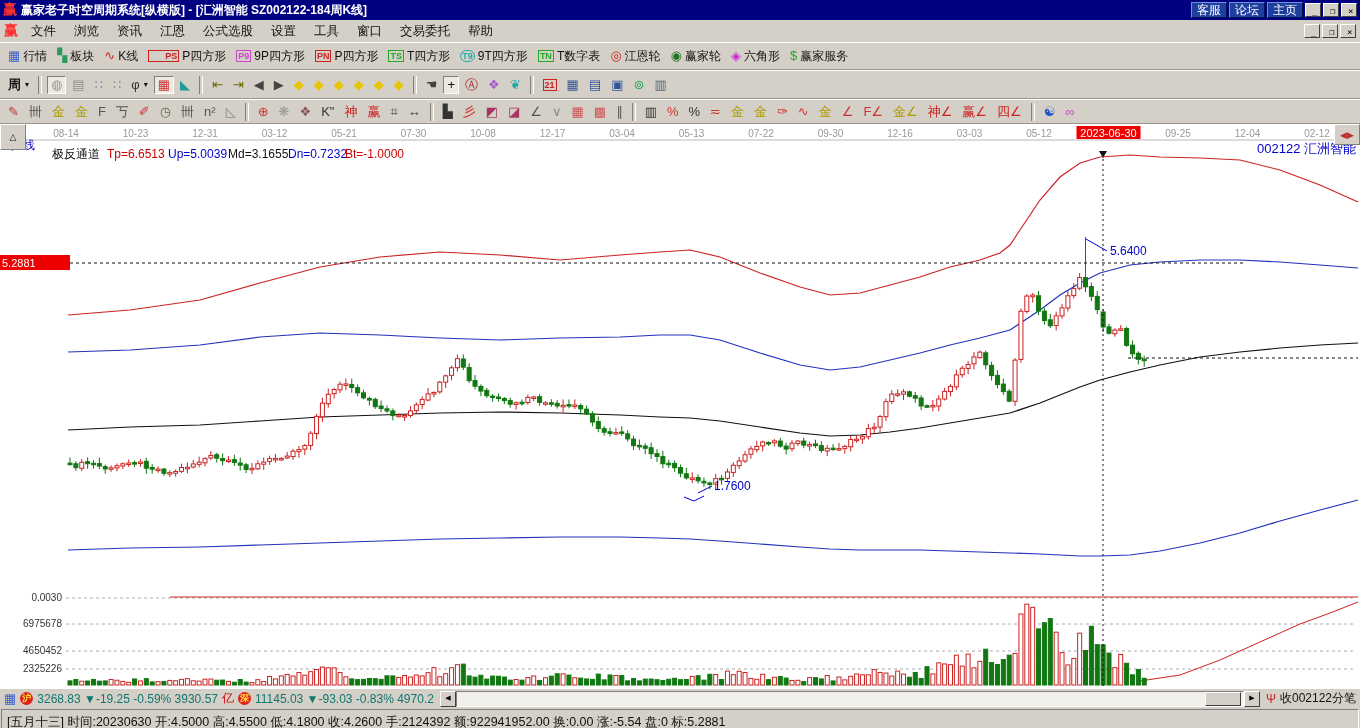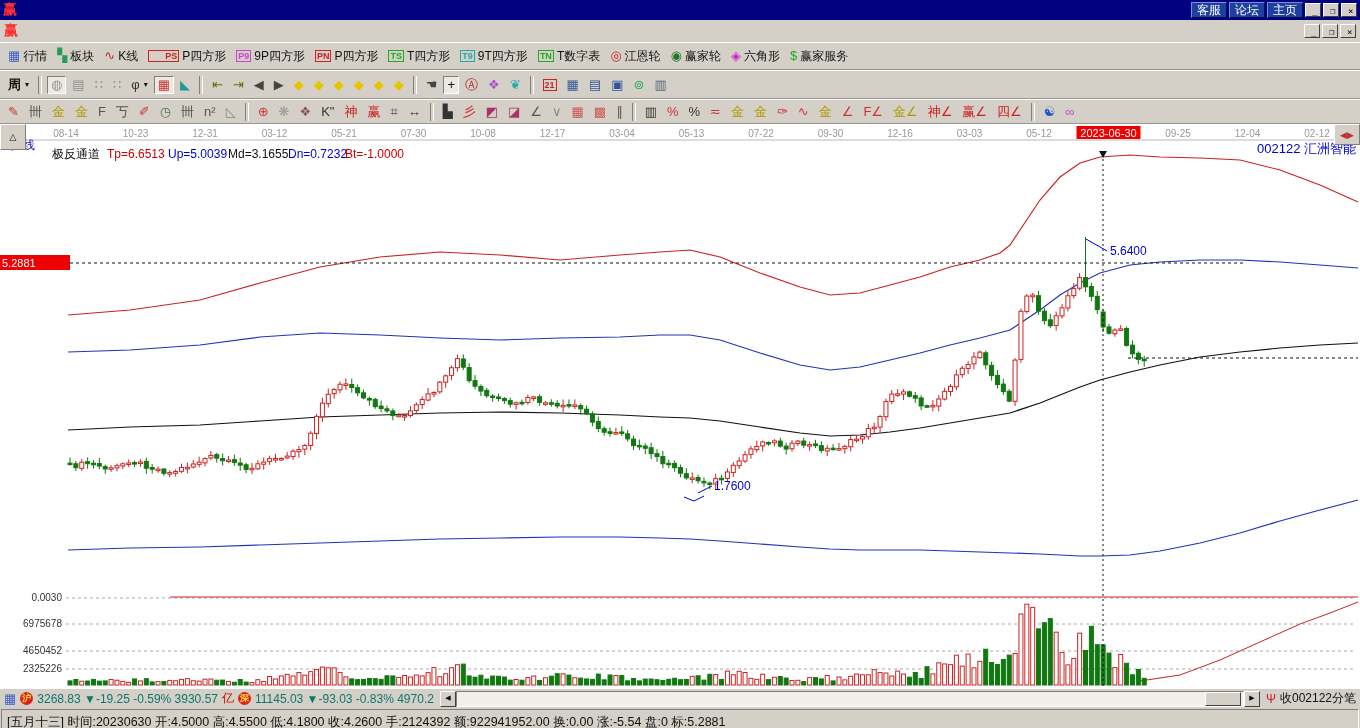--- a/index.html
+++ b/index.html
@@ -45,31 +45,44 @@
             border:1px solid;border-color:#fff #404040 #404040 #fff;}
   .ant{color:#d02020;font-size:12px;}
   .infobar{height:25px;margin:1px;border:1px solid;border-color:#808080 #fff #fff #808080;
            display:flex;align-items:center;padding:0 5px;font-size:12.5px;background:#d4d0c8;white-space:nowrap;}
 </style>
 </head>
 <body>
 
 <div class="titlebar">
   <span class="logo">赢</span>
+  <span class="title-text">赢家老子时空周期系统[纵横版] - [汇洲智能  SZ002122-184周K线]</span>
   <span class="spacer"></span>
   <button class="tb-link">客服</button>
   <button class="tb-link">论坛</button>
   <button class="tb-link">主页</button>
   <button class="win-btn">_</button>
   <button class="win-btn">❐</button>
   <button class="win-btn">×</button>
 </div>
 
 <div class="menubar">
   <span class="logo">赢</span>
+  <div id="menu-items" style="display:flex;">
+      <span class="menu-item">文件</span>
+      <span class="menu-item">浏览</span>
+      <span class="menu-item">资讯</span>
+      <span class="menu-item">江恩</span>
+      <span class="menu-item">公式选股</span>
+      <span class="menu-item">设置</span>
+      <span class="menu-item">工具</span>
+      <span class="menu-item">窗口</span>
+      <span class="menu-item">交易委托</span>
+      <span class="menu-item">帮助</span>
+    </div>
   <span class="spacer"></span>
   <button class="win-btn">_</button>
   <button class="win-btn">❐</button>
   <button class="win-btn">×</button>
 </div>
 
 <div class="toolbar t1" id="toolbar-main">
     <span class="tool">
       <span class="glyph" style="color: rgb(58, 95, 205);">▦</span>
       <span>行情</span>
@@ -92,21 +105,21 @@
     </span>
     <span class="tool">
       <span class="badge" style="color: rgb(204, 34, 34);">PN</span>
       <span>P四方形</span>
     </span>
     <span class="tool">
       <span class="badge" style="color: rgb(34, 170, 34);">TS</span>
       <span>T四方形</span>
     </span>
     <span class="tool">
-      <span class="badge" style="color: rgb(34, 170, 170);">T9</span>
+      <span class="badge" style="color: rgb(34, 170, 170); border-radius: 6px;">T9</span>
       <span>9T四方形</span>
     </span>
     <span class="tool">
       <span class="badge" style="color: rgb(34, 170, 34);">TN</span>
       <span>T数字表</span>
     </span>
     <span class="tool">
       <span class="glyph" style="color: rgb(204, 34, 34);">◎</span>
       <span>江恩轮</span>
     </span>

